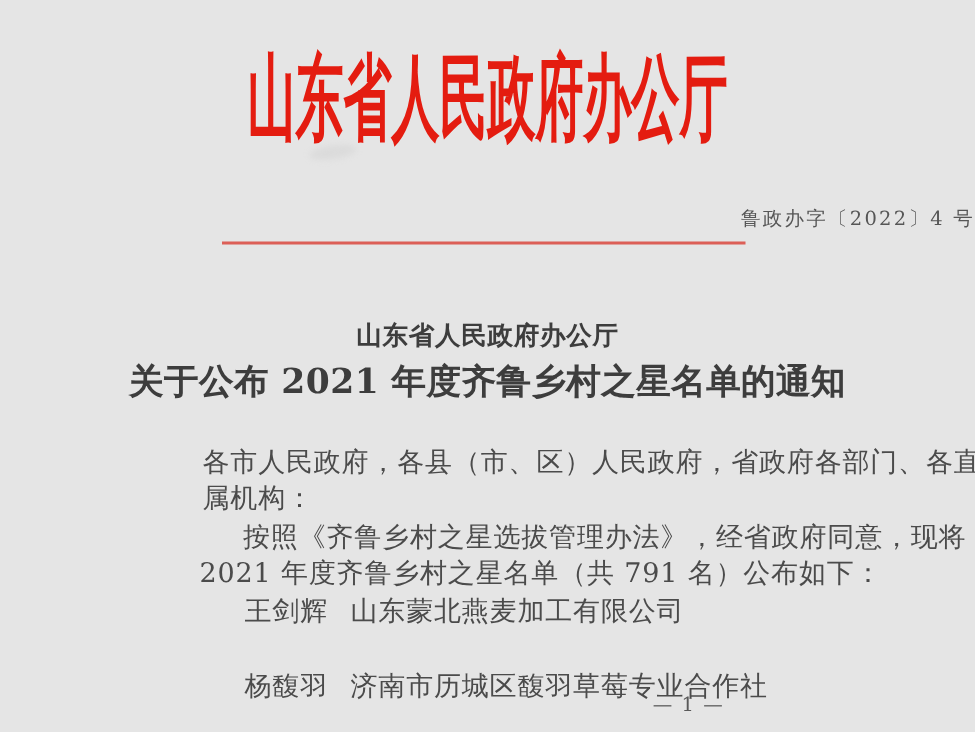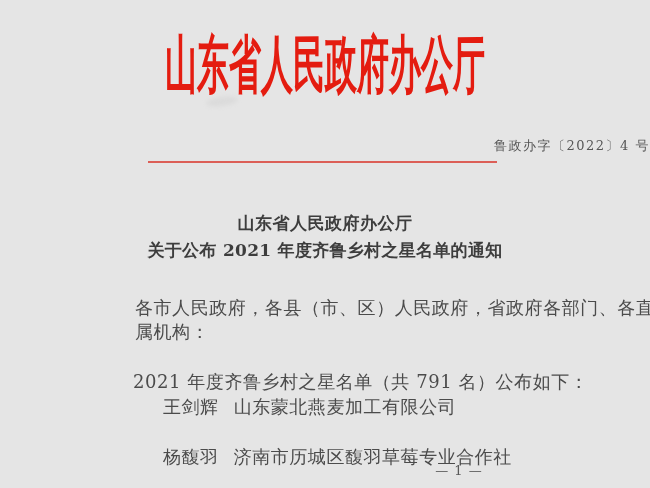--- a/index.html
+++ b/index.html
@@ -39,21 +39,21 @@
   .red-divider {
     position: absolute; top: 161px; left: 148px; width: 349px; height: 2px;
     background: var(--divider-red, #dc5f57);
   }
   .notice-title {
     position: absolute; left: 0; right: 0; text-align: center;
     font-weight: bold; color: #3d3d3d; white-space: nowrap;
     filter: blur(0.2px);
   }
   .notice-title.l1 { top: 212px; font-size: 17px; letter-spacing: 0.5px; }
-  .notice-title.l2 { top: 239px; font-size: 17px; letter-spacing: 0.3px; }
+  .notice-title.l2 { top: 239px; font-size: 23px; letter-spacing: 0.3px; }
   .body-line {
     position: absolute; left: 135px;
     font-size: 18px; color: var(--body-text, #4b4b4b);
     letter-spacing: 0.55px; white-space: nowrap;
     filter: blur(0.25px);
   }
   .body-line.salutation1 { top: 296px; }
   .body-line.salutation2 { top: 320px; text-align: right; }
   .body-line.para1 { top: 346px; left: 162px; }
   .body-line.para2 { top: 370px; left: 133px; }
@@ -85,20 +85,21 @@
   <div class="red-divider"></div>
 
   <div class="notice-title l1">山东省人民政府办公厅</div>
 
   <div class="notice-title l2">关于公布 2021 年度齐鲁乡村之星名单的通知</div>
 
   <div class="body-line salutation1">各市人民政府，各县（市、区）人民政府，省政府各部门、各直</div>
 
   <div class="body-line salutation2">属机构：</div>
 
+  <div class="body-line para1">按照《齐鲁乡村之星选拔管理办法》，经省政府同意，现将</div>
 
   <div class="body-line para2">2021 年度齐鲁乡村之星名单（共 791 名）公布如下：</div>
 
   <div class="body-line entry e1">
     <span class="entry-name">王剑辉</span><span class="entry-org">山东蒙北燕麦加工有限公司</span>
   </div>
 
 
   <div class="body-line entry e3">
     <span class="entry-name">杨馥羽</span><span class="entry-org">济南市历城区馥羽草莓专业合作社</span>

